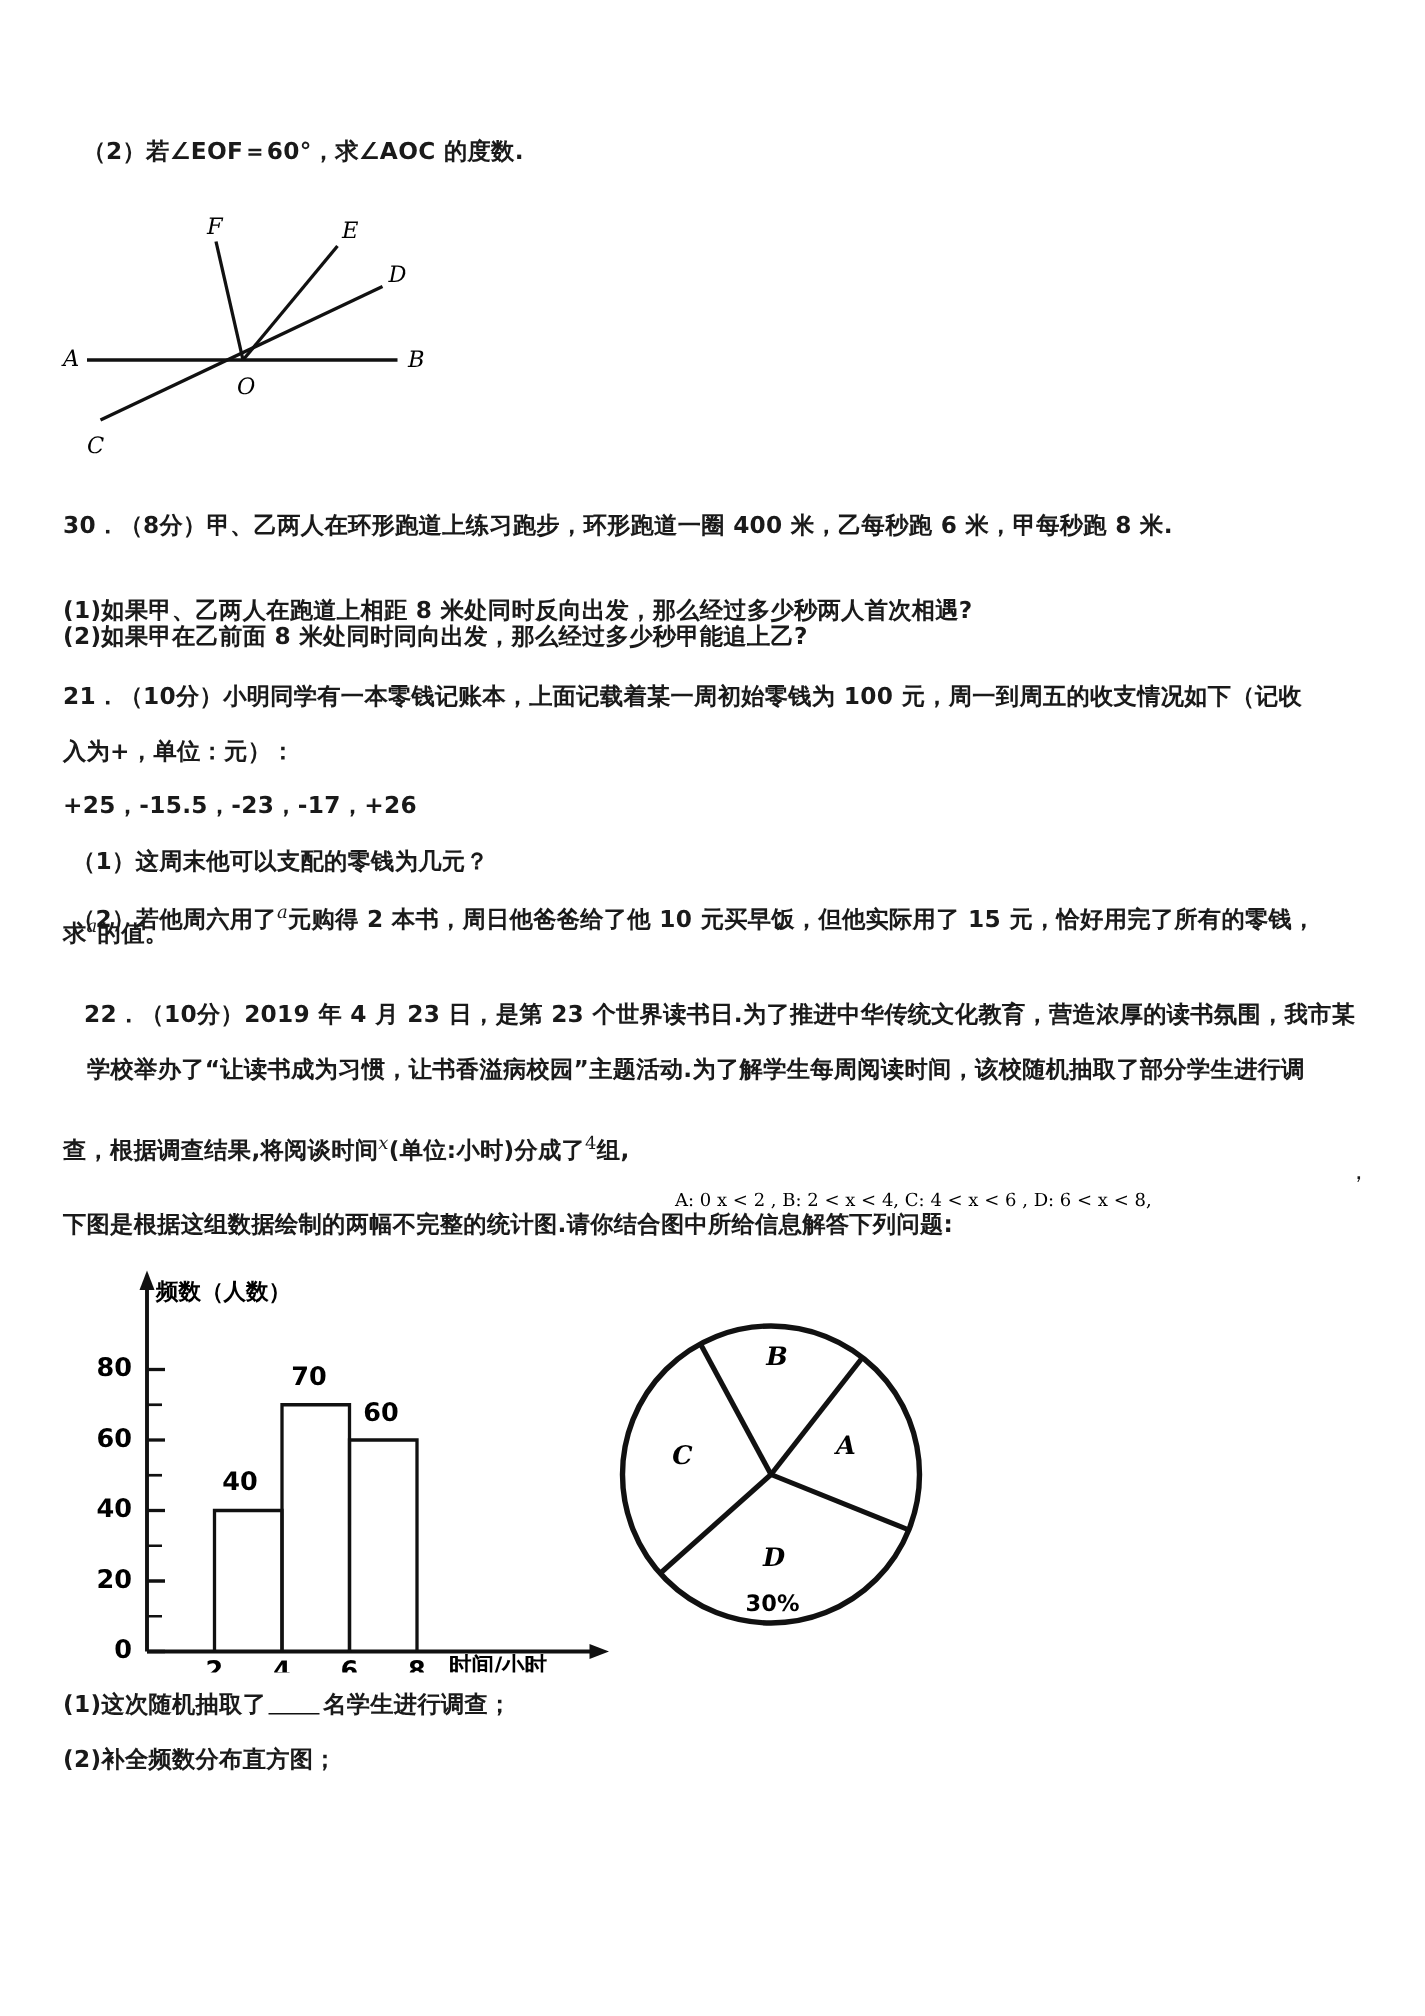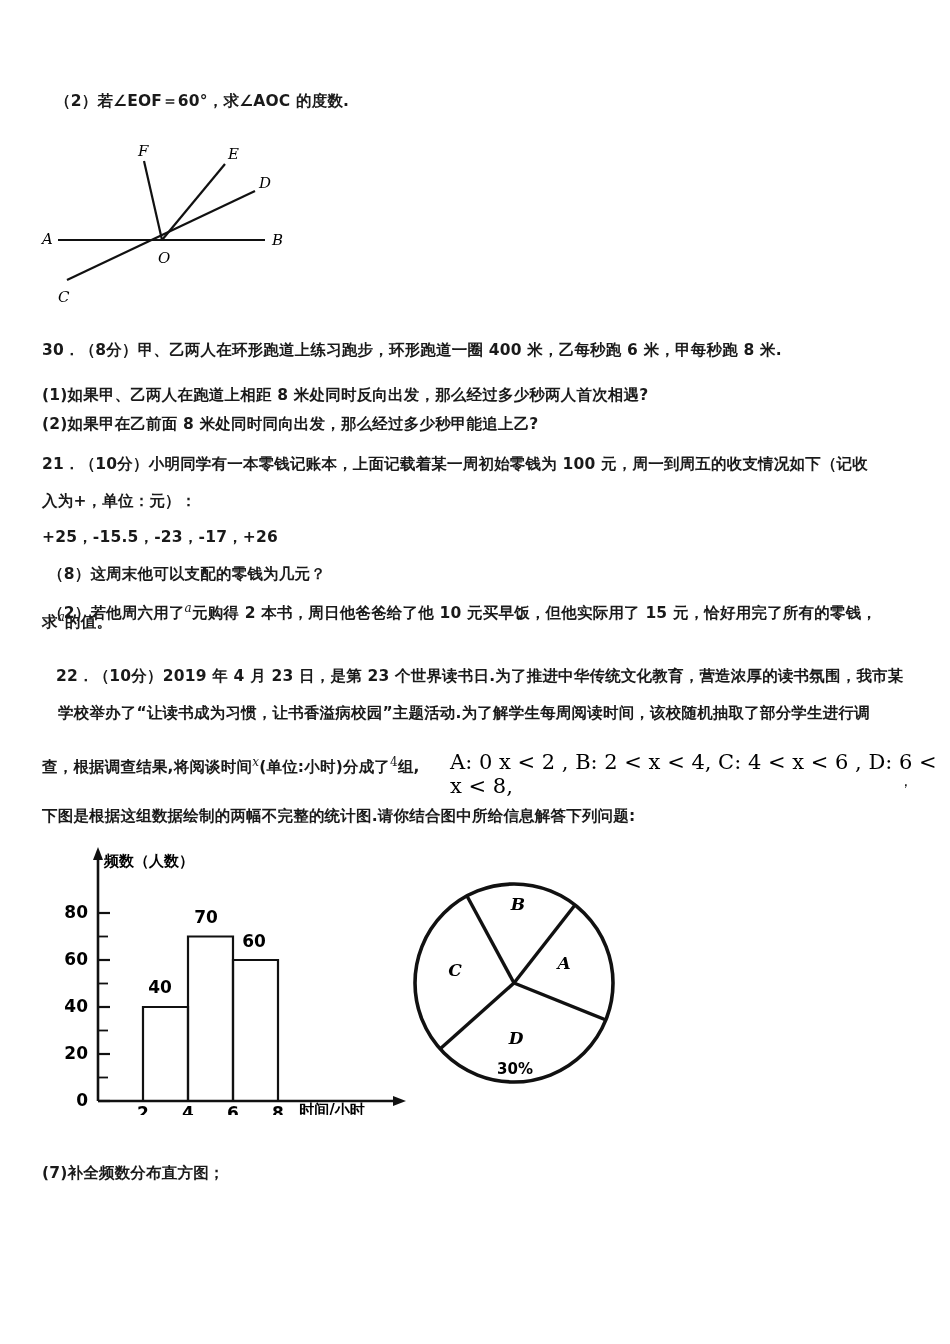--- a/index.html
+++ b/index.html
@@ -34,21 +34,22 @@
   .mathinline {
     font-family: "DejaVu Serif", "Liberation Serif", serif;
     font-style: italic;
     font-weight: normal;
     font-size: 16px;
   }
   .mathnum {
     font-family: "DejaVu Serif", "Liberation Serif", serif;
     font-style: normal;
     font-weight: normal;
-    font-size: 21px;
+    font-size: 12px;
+    margin-top: 43px;
   }
   .sup-small {
     font-family: "DejaVu Serif", "Liberation Serif", serif;
     font-style: italic;
     font-weight: normal;
     font-size: 12px;
     vertical-align: super;
   }
   svg { display: block; }
   .geo-label {
@@ -114,29 +115,29 @@
       <text class="geo-label" x="219" y="56" dominant-baseline="middle">D</text>
       <text class="geo-label" x="188" y="27" dominant-baseline="middle">E</text>
       <text class="geo-label" x="98" y="24" dominant-baseline="middle">F</text>
       <text class="geo-label" x="118" y="131" dominant-baseline="middle">O</text>
     </svg>
   </div>
 
   <div class="line" style="left:42px; top:341px;">
     <span>30．</span><span>（8分）</span><span>甲、乙两人在环形跑道上练习跑步，环形跑道一圈 400 米，乙每秒跑 6 米，甲每秒跑 8 米.</span>
   </div>
-  <div class="line" style="left:42px; top:386px;">(1)如果甲、乙两人在跑道上相距 8 米处同时反向出发，那么经过多少秒两人首次相遇?</div>
+  <div class="line" style="left:42px; top:398px;">(1)如果甲、乙两人在跑道上相距 8 米处同时反向出发，那么经过多少秒两人首次相遇?</div>
   <div class="line" style="left:42px; top:415px;">(2)如果甲在乙前面 8 米处同时同向出发，那么经过多少秒甲能追上乙?</div>
 
   <div class="line" style="left:42px; top:455px;text-align:center;">
     <span>21．</span><span>（10分）</span><span>小明同学有一本零钱记账本，上面记载着某一周初始零钱为 100 元，周一到周五的收支情况如下（记收</span>
   </div>
   <div class="line" style="left:42px; top:492px;">入为+，单位：元）：</div>
   <div class="line" style="left:42px; top:528px;">+25，-15.5，-23，-17，+26</div>
-  <div class="line" style="left:48px; top:565px;">（8）这周末他可以支配的零钱为几元？</div>
+  <div class="line" style="left:48px; top:565px;">（1）这周末他可以支配的零钱为几元？</div>
   <div class="line" style="left:48px; top:601px;">
     <span>（2）若他周六用了</span><span class="sup-small">a</span><span>元购得 2 本书，周日他爸爸给了他 10 元买早饭，但他实际用了 15 元，恰好用完了所有的零钱，</span>
   </div>
   <div class="line" style="left:42px; top:610px;text-align:right;">
     <span>求</span><span class="sup-small">a</span><span>的值。</span>
   </div>
 
   <div class="line" style="left:56px; top:667px;">
     <span>22．</span><span>（10分）</span><span>2019 年 4 月 23 日，是第 23 个世界读书日.为了推进中华传统文化教育，营造浓厚的读书氛围，我市某</span>
   </div>
@@ -215,15 +216,18 @@
       <line x1="116" y1="121" x2="208" y2="158" stroke="#111" stroke-width="3.4"></line>
 
       <text class="pie-label" x="166" y="107" text-anchor="middle">A</text>
       <text class="pie-label" x="120" y="48" text-anchor="middle">B</text>
       <text class="pie-label" x="57" y="114" text-anchor="middle">C</text>
       <text class="pie-label" x="118" y="182" text-anchor="middle">D</text>
       <text class="pie-pct" x="117" y="212" text-anchor="middle">30%</text>
     </svg>
   </div>
 
-  <div class="line" style="left:42px; top:1164px;">(7)补全频数分布直方图；</div>
+  <div class="line" style="left:42px; top:1127px;">
+    <span>(1)这次随机抽取了</span><span class="blank-underline"></span><span>名学生进行调查；</span>
+  </div>
+  <div class="line" style="left:42px; top:1164px;">(2)补全频数分布直方图；</div>
 
 </div>
 
 </body></html>

